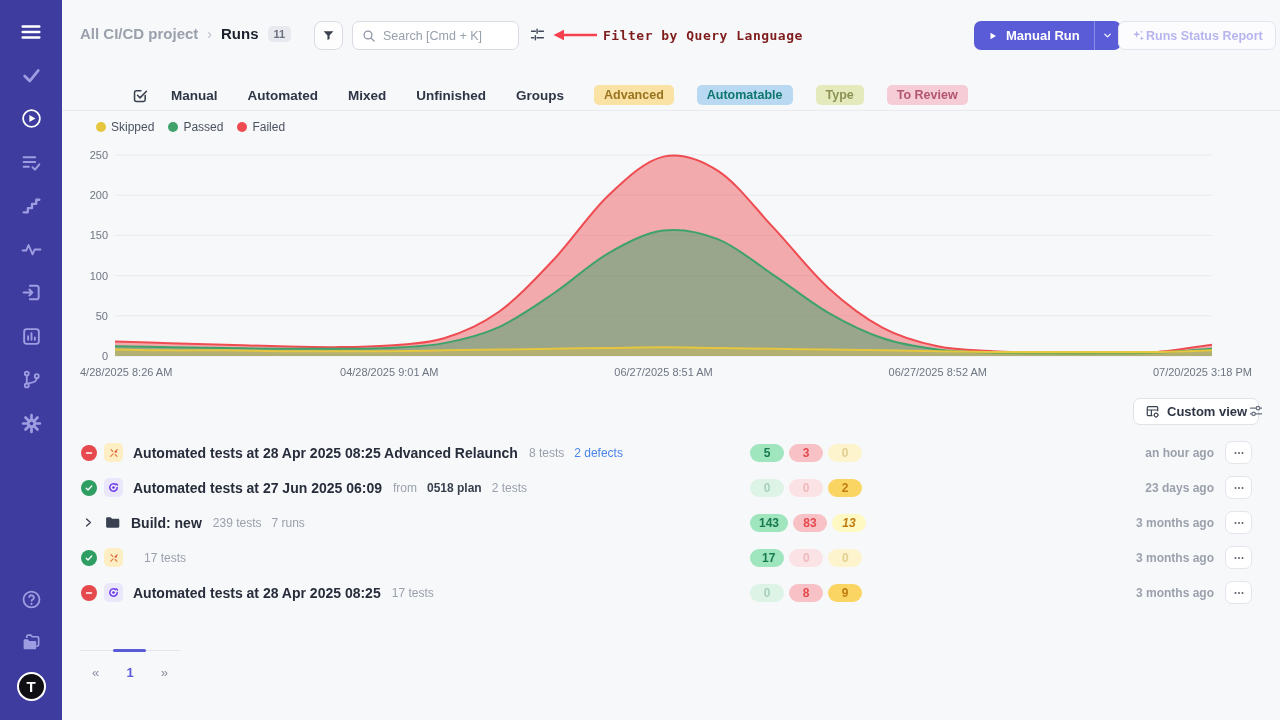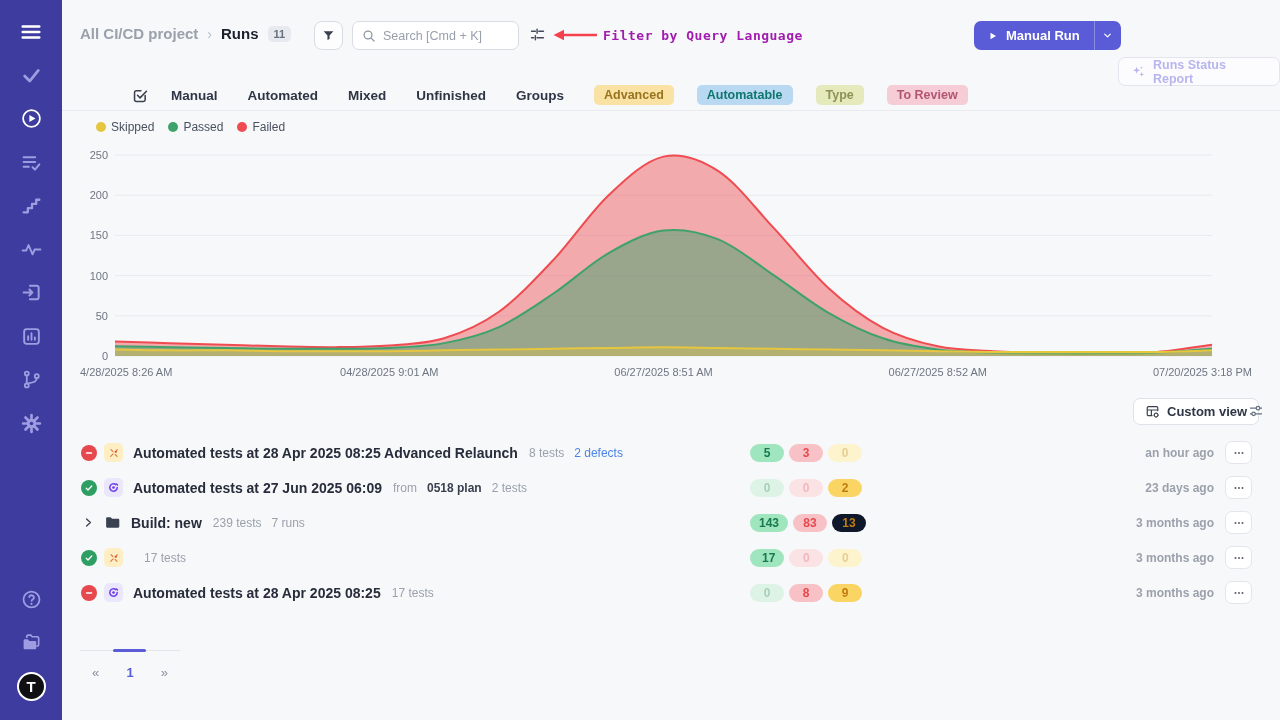--- a/index.html
+++ b/index.html
@@ -29,30 +29,30 @@
               border-radius:5px; padding:2px 6px; }
   .filter-btn { left:314px; top:21px; width:29px; height:29px; background:#fdfdfe; border:1px solid #d9dce2;
                 border-radius:8px; display:flex; align-items:center; justify-content:center; cursor:pointer; }
   .search-box { left:352px; top:21px; width:167px; height:29px; background:#ffffff; border:1px solid #d9dce2;
                 border-radius:7px; display:flex; align-items:center; padding:0 9px; gap:7px; }
   .search-box input { border:none; outline:none; font-size:12.5px; color:#39404e; width:100%;
                       font-family:"Liberation Sans", sans-serif; background:transparent; }
   .search-box input::placeholder { color:#98a0ac; }
   .ql-btn { left:529px; top:26px; cursor:pointer; line-height:0; }
   .anno-arrow { left:552px; top:29px; line-height:0; }
-  .anno-text { left:603px; top:28px; color:#a21caf; font-family:"DejaVu Sans Mono", monospace;
+  .anno-text { left:603px; top:28px; color:#7f1d1d; font-family:"DejaVu Sans Mono", monospace;
                font-weight:700; font-size:13px; letter-spacing:0.5px; }
   .manual-run { left:974px; top:21px; height:29px; background:#5a5bd7; border-radius:7px; display:flex;
                 align-items:stretch; color:#ffffff; cursor:pointer; }
   .mr-main { display:flex; align-items:center; gap:8px; padding:0 14px; font-size:13px; font-weight:700; }
   .mr-caret { width:27px; display:flex; align-items:center; justify-content:center;
               border-left:1px solid rgba(255,255,255,0.3); }
   .status-report { left:1118px; top:21px; height:29px; background:#fcfcfe; border:1px solid #e3e4ee;
-                   border-radius:7px; display:flex; align-items:center; gap:7px; padding:0 12px;
-                   font-size:12.5px; font-weight:700; color:#b7b5ee; cursor:pointer;margin-top:36px; }
+                   border-radius:7px; display:flex; align-items:center; padding:0 12px;
+                   font-size:12.5px; font-weight:700; color:#b7b5ee; cursor:pointer; }
 
   
   .tabs-row { position:absolute; left:62px; right:0; top:80px; height:30px; display:flex;
               align-items:center; padding-left:22px;margin-left:48px; }
   .task-icon { margin-right:22px; line-height:0; cursor:pointer; }
   .tabs { display:flex; gap:30px; align-items:center; }
   .tab { font-size:13.5px; font-weight:600; color:#2e3545; cursor:pointer; }
   .chips { display:flex; gap:23px; align-items:center; margin-left:30px; }
   .chip { font-size:12.5px; font-weight:600; border-radius:5px; padding:3px 10px; cursor:pointer; }
   .content-divider { position:absolute; left:62px; right:0; top:110px; height:1px; background:#e8eaee; }
@@ -452,21 +452,21 @@
           <path d="M2.5 5.2c0-.8.6-1.4 1.4-1.4h3.9l1.7 1.8h7.1c.8 0 1.4.6 1.4 1.4v7.8c0 .8-.6 1.4-1.4 1.4H3.9c-.8 0-1.4-.6-1.4-1.4z" fill="#3a4150"></path>
         </svg></span>
       <span class="row-title">Build: new</span>
       <span class="row-meta">
         <span class="meta muted">239 tests</span>
         <span class="meta muted">7 runs</span>
       </span>
       <span class="badges">
         <span class="badge" style="background: rgb(159, 229, 189); color: rgb(24, 121, 78);">143</span>
         <span class="badge" style="background: rgb(247, 193, 197); color: rgb(229, 72, 77);">83</span>
-        <span class="badge" style="background: #0f172a; color: rgb(192, 124, 16);">13</span>
+        <span class="badge" style="background: #fef9c3; color: rgb(192, 124, 16); font-style: italic;">13</span>
       </span>
       <span class="row-right">
         <span class="row-time">3 months ago</span>
         <span class="menu-btn">
           <span style="line-height:0"><svg width="14" height="14" viewBox="0 0 20 20">
               <circle cx="5" cy="10" r="1.4" fill="#565d6b"></circle>
               <circle cx="10" cy="10" r="1.4" fill="#565d6b"></circle>
               <circle cx="15" cy="10" r="1.4" fill="#565d6b"></circle>
             </svg></span>
         </span>

